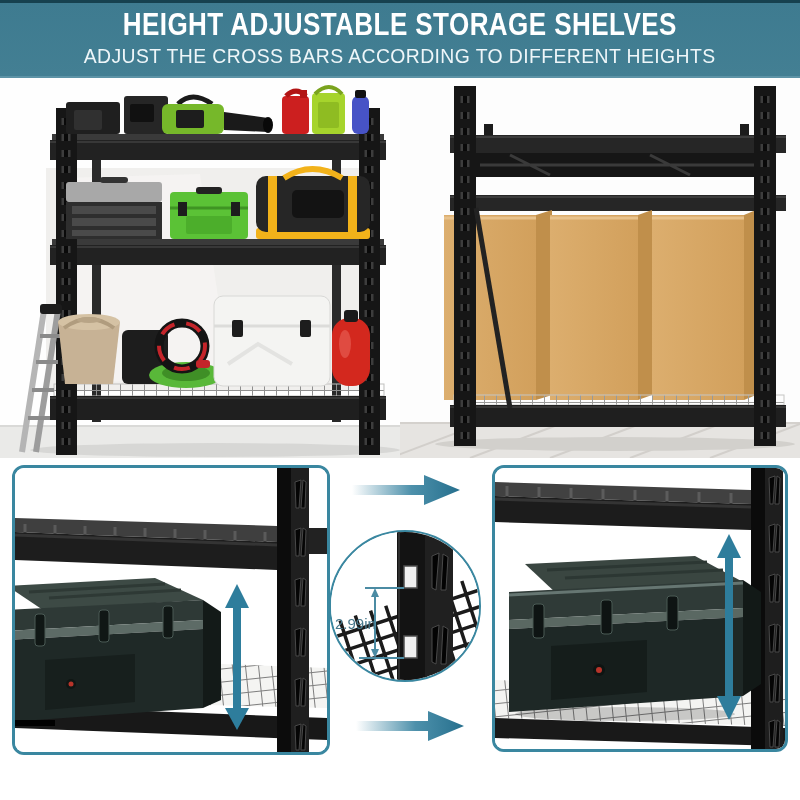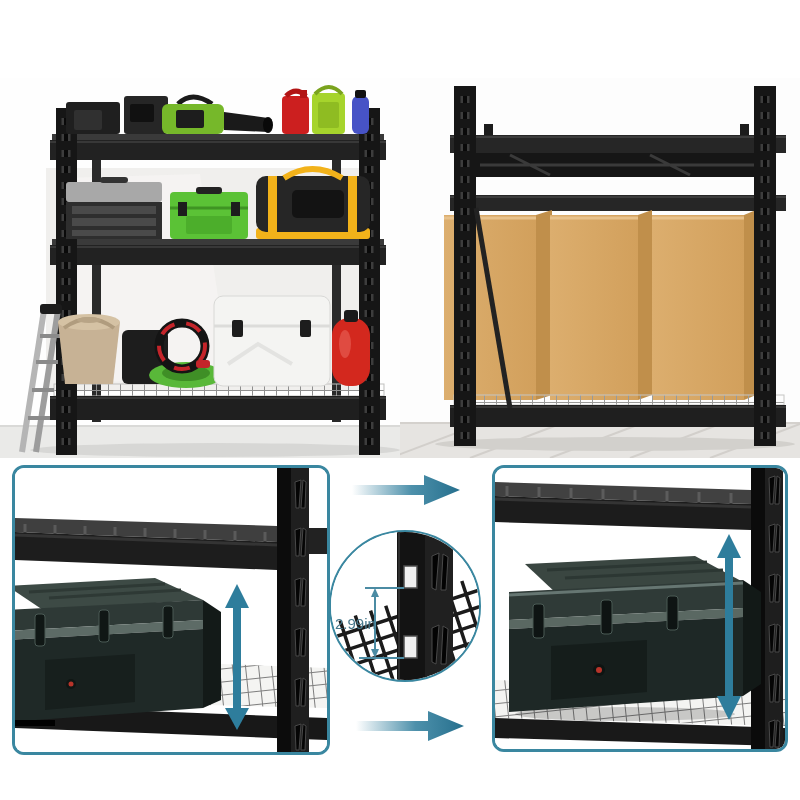--- a/index.html
+++ b/index.html
@@ -30,20 +30,24 @@
   .flow-arrow-bottom{left:356px;top:250px;}
   .detail-circle{position:absolute;left:329px;top:72px;width:152px;height:152px;
                  border:2px solid #3a87a0;border-radius:50%;background:#fff;
                  box-sizing:border-box;overflow:hidden;}
 </style>
 </head>
 <body>
 
 <div class="page">
 
+  <div class="banner">
+    <div class="title">HEIGHT ADJUSTABLE STORAGE SHELVES</div>
+    <div class="subtitle">ADJUST THE CROSS BARS ACCORDING TO DIFFERENT HEIGHTS</div>
+  </div>
 
   <div class="photos">
 
     <div class="photo">
       <svg width="400" height="380" viewBox="0 0 400 380">
         <defs>
           <pattern id="lsWire" width="12" height="12" patternUnits="userSpaceOnUse">
             <path d="M0 0 H12 M0 0 V12" stroke="#8f8f8f" stroke-width="2" fill="none"></path>
           </pattern>
         </defs>

